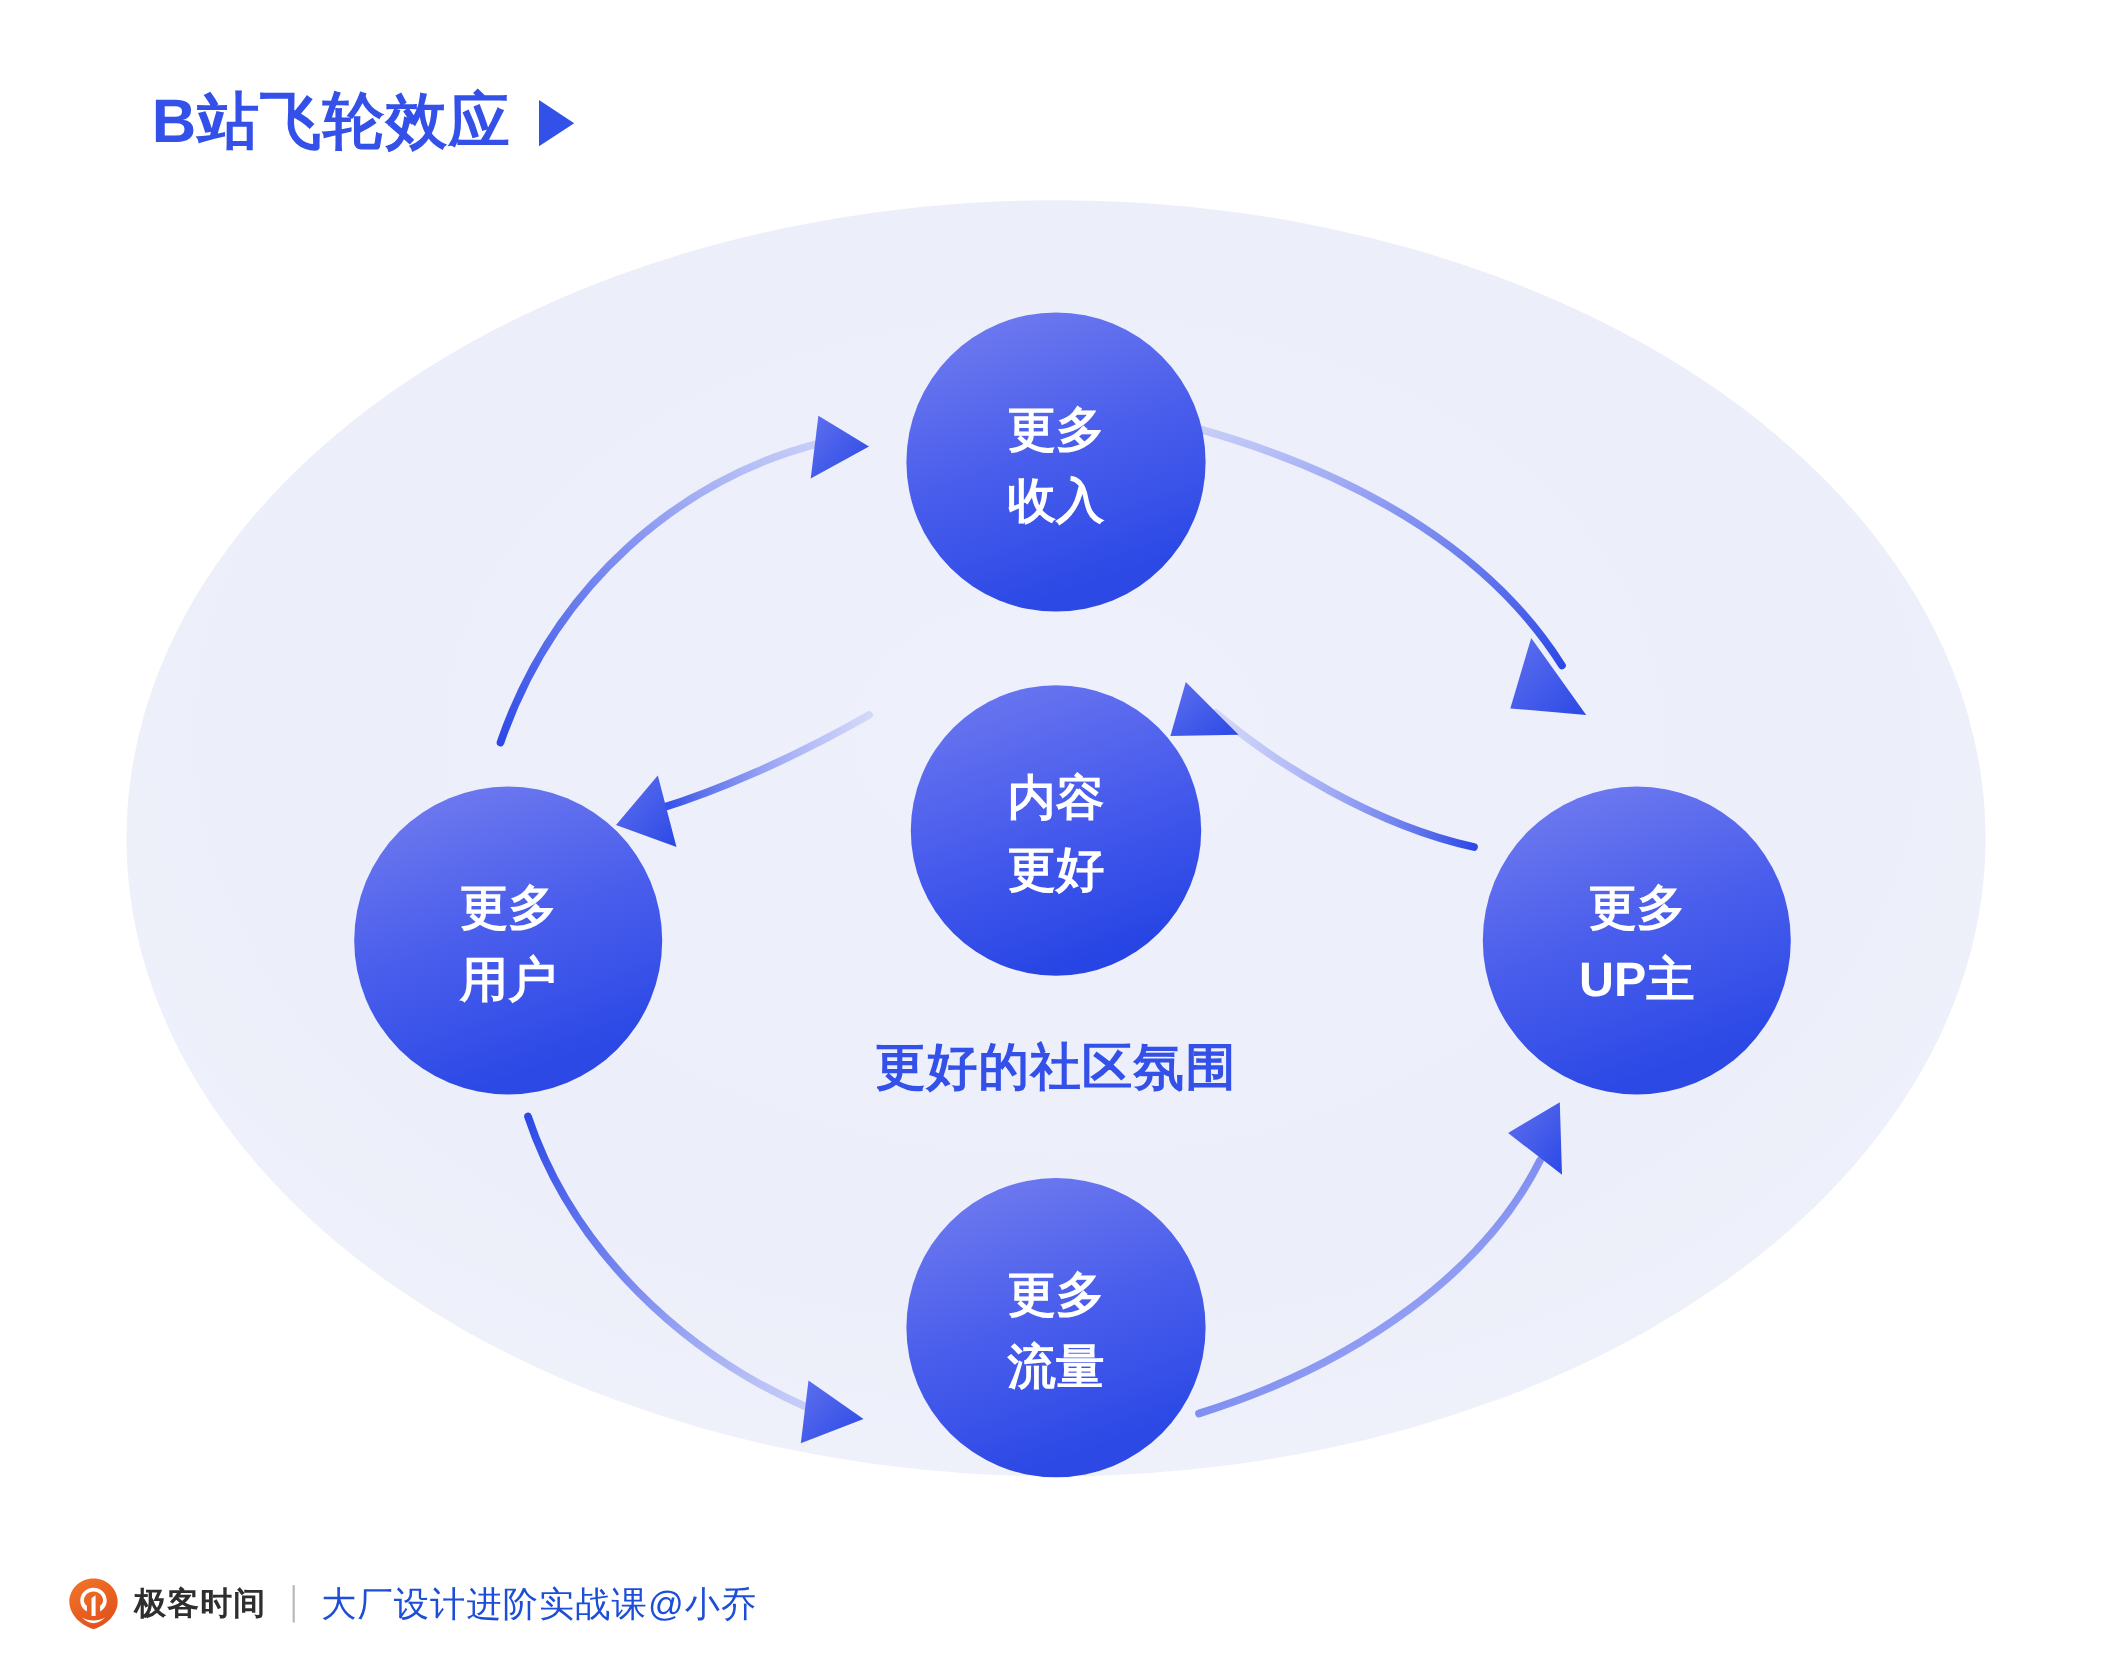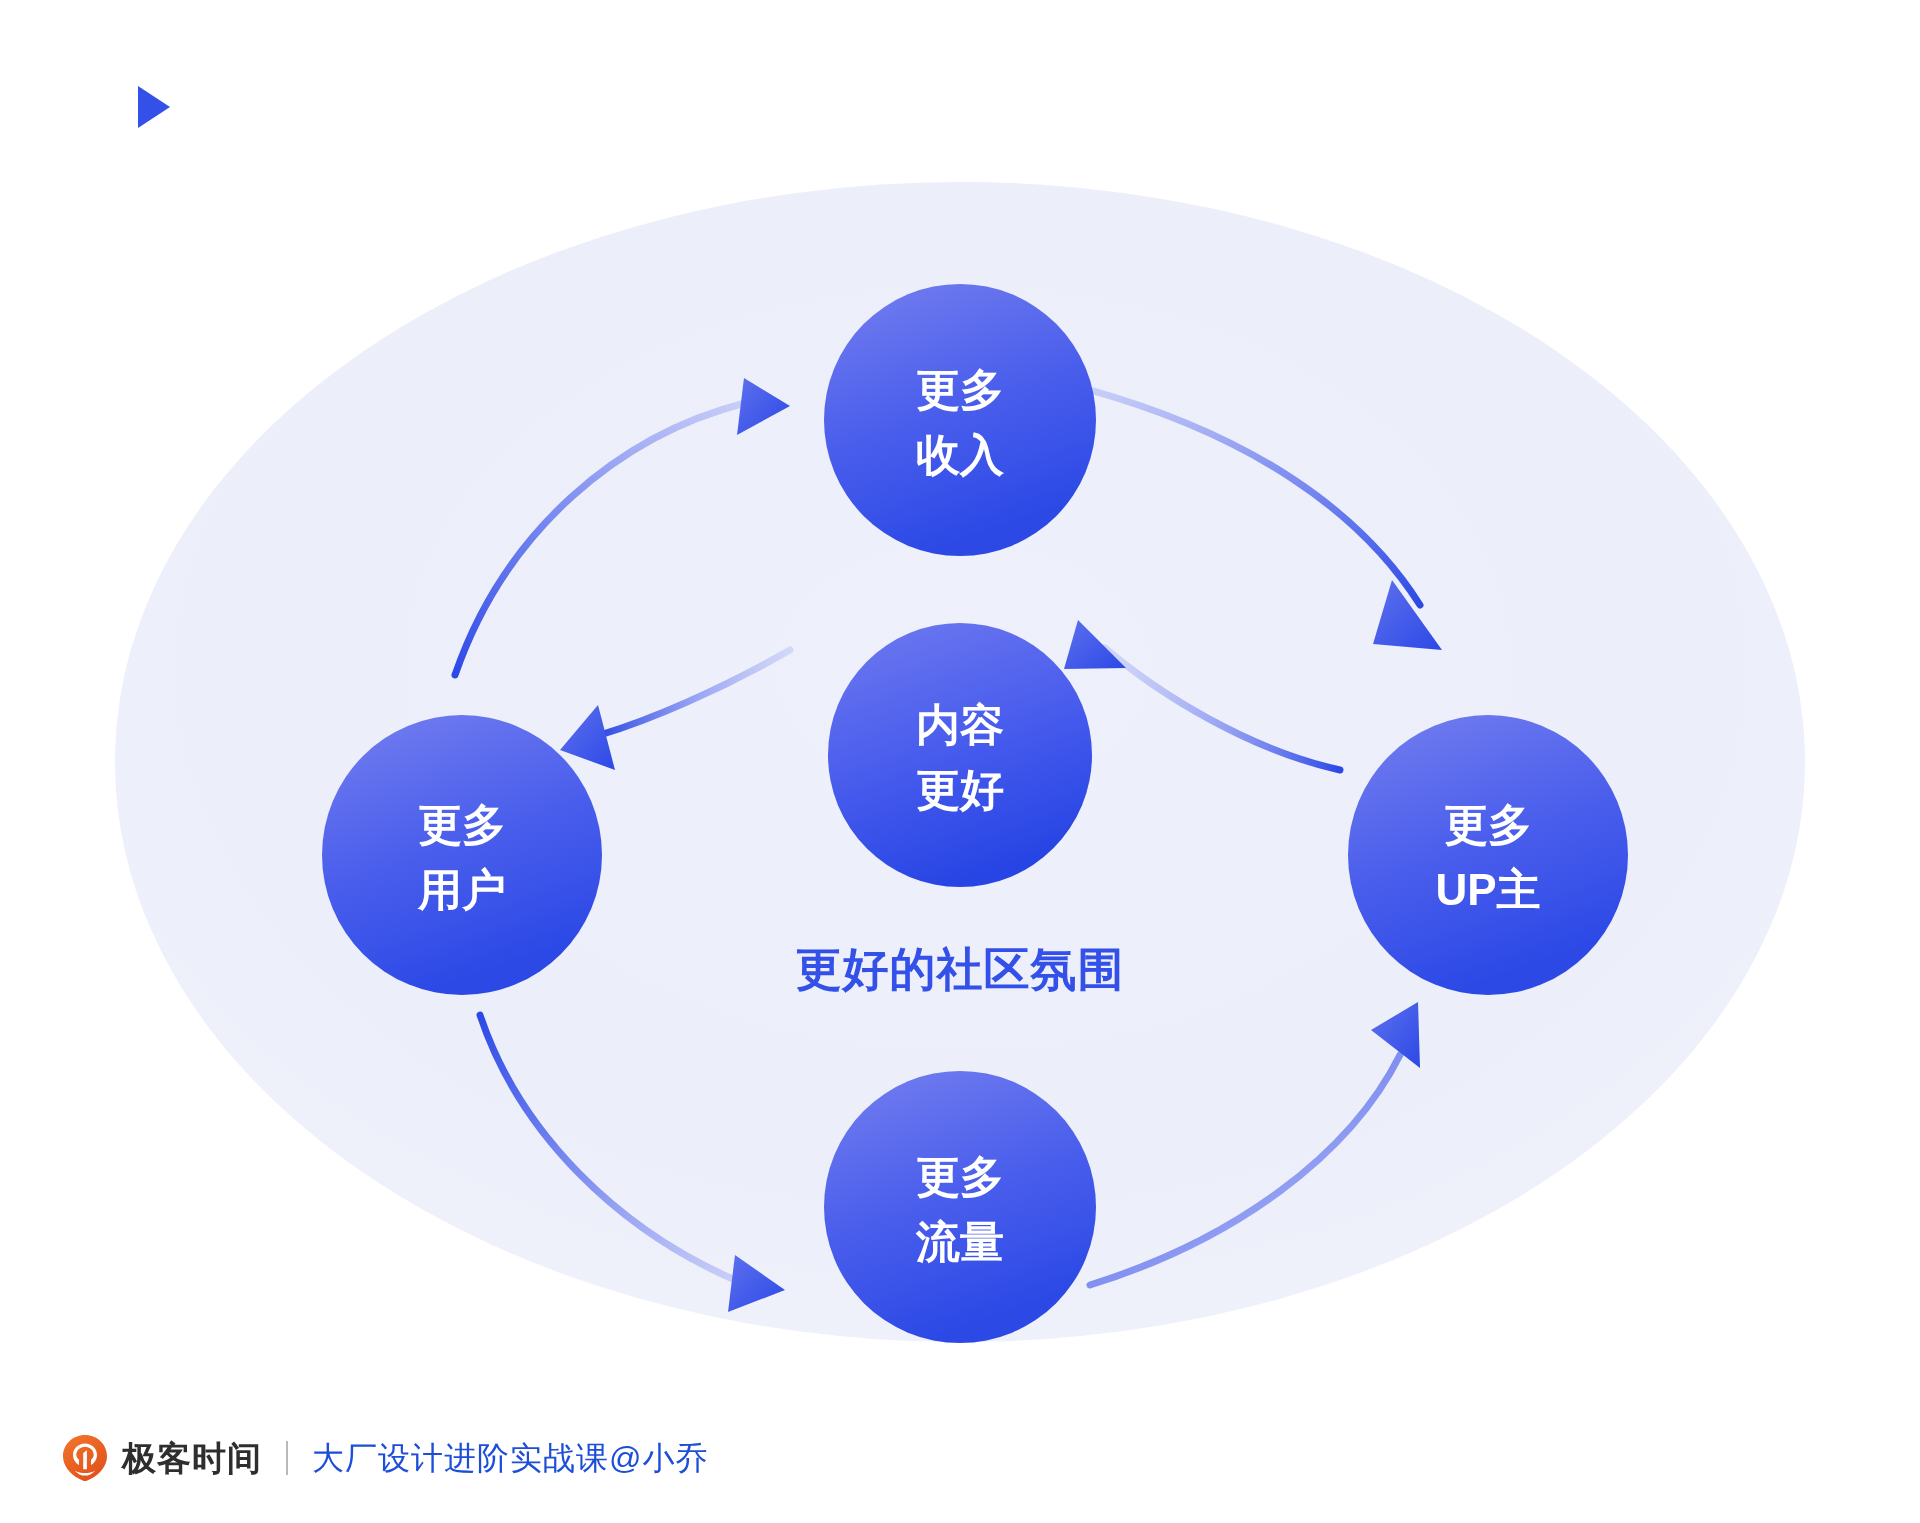--- a/index.html
+++ b/index.html
@@ -73,21 +73,21 @@
     position: absolute;
     left: 62px;
     top: 1428px;
     display: flex;
     align-items: center;
     gap: 14px;
     height: 60px;
   }
   #brand-logo-icon { width: 46px; height: 48px; flex: none; }
   #brand-name {
-    font-size: 34px;
+    font-size: 29px;
     font-weight: 700;
     color: #2e2e2e;
     line-height: 1;
     letter-spacing: 1px;
     white-space: nowrap;
   }
   #footer-divider {
     width: 2px;
     height: 34px;
     background: #b9b9b9;
@@ -98,20 +98,21 @@
     color: #1d4ed8;
     line-height: 1;
     letter-spacing: 1px;
     white-space: nowrap;
   }
 </style>
 </head>
 <body>
 
 <div id="title-block">
+  <div id="title-text">B站飞轮效应</div>
   <div id="title-triangle"></div>
 </div>
 
 <div id="diagram-stage">
   <svg id="diagram-svg" width="1920" height="1230" viewBox="0 0 1920 1230" xmlns="http://www.w3.org/2000/svg">
     <defs>
       <radialGradient id="stageGrad" cx="50%" cy="42%" r="62%">
         <stop offset="0%" stop-color="#eef0fb"></stop>
         <stop offset="70%" stop-color="#eceef9"></stop>
         <stop offset="100%" stop-color="#eff1fb"></stop>

